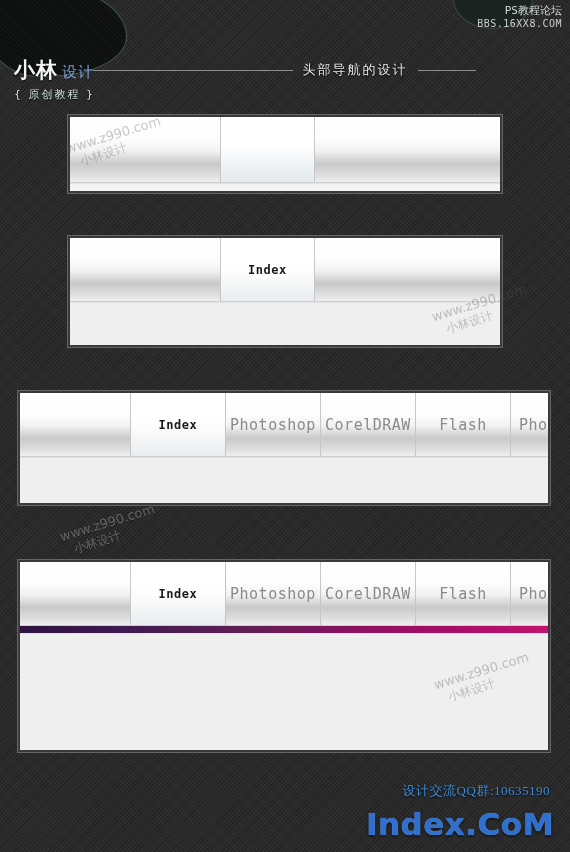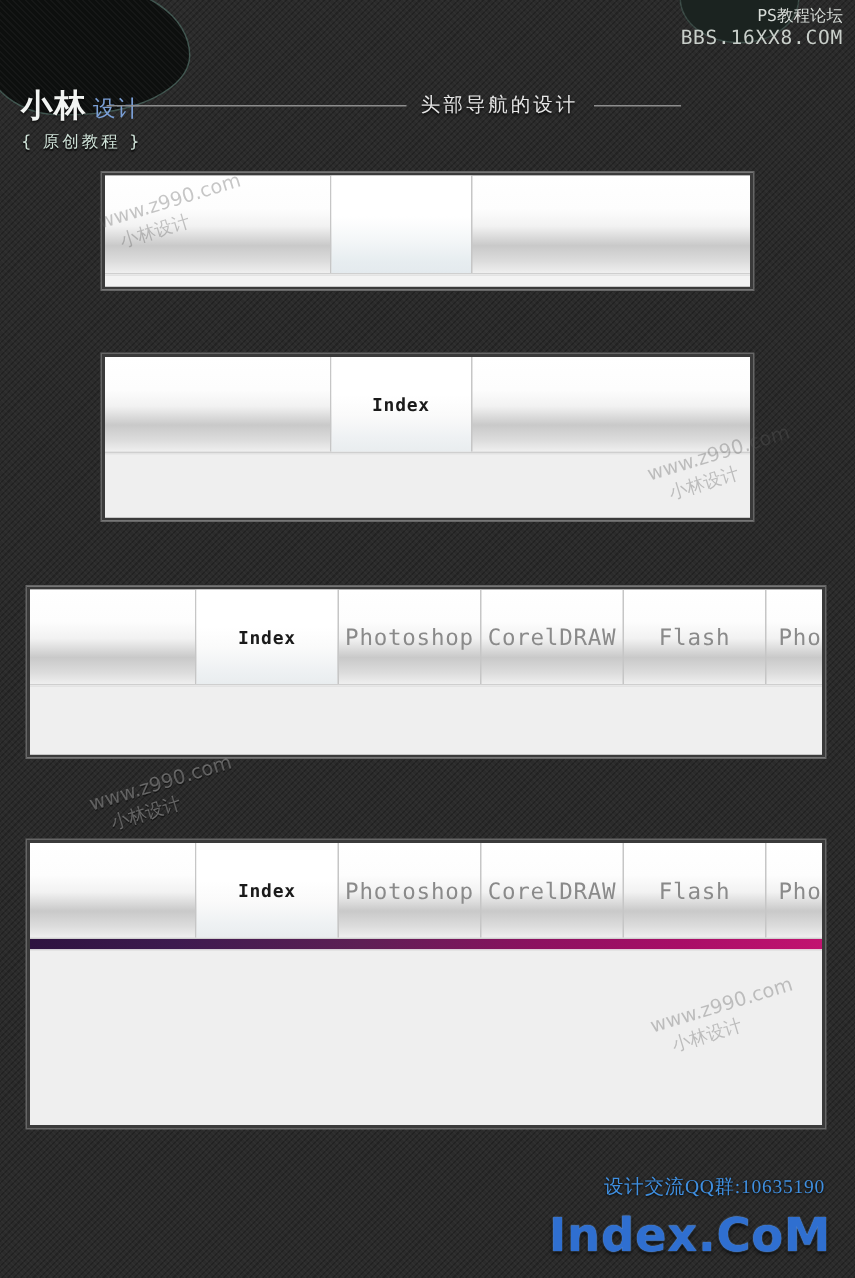--- a/index.html
+++ b/index.html
@@ -55,32 +55,32 @@
   .forum{
     position:absolute;right:8px;top:4px;text-align:right;line-height:1.25;
     font-family:"DejaVu Sans Mono","Liberation Mono",monospace;
   }
   .forum-blob{
     position:absolute;right:30px;top:-34px;width:78px;height:58px;
     background:#1b2320;border-radius:50%;
     box-shadow:0 0 0 1px rgba(120,190,170,0.22);
   }
   .forum-l1{font-size:11px;color:#d7dcd8;position:relative;text-align:right;}
-  .forum-l2{font-size:13px;color:#c9cfca;position:relative;letter-spacing:0.5px;}
+  .forum-l2{font-size:10px;color:#c9cfca;position:relative;letter-spacing:0.5px;}
 
   .title-main{
     position:absolute;left:0;top:30px;width:570px;text-align:center;
     font-family:"DejaVu Serif","Liberation Serif",serif;
     font-size:17px;font-weight:bold;letter-spacing:2px;
     color:#e8e2c2;
     text-shadow:0 1px 0 #6b6040,0 2px 3px #000;
   }
   .sub-row{
     position:absolute;left:0;top:60px;width:524px;height:20px;
-    display:flex;align-items:center;justify-content:center;gap:10px;
+    display:flex;align-items:center;justify-content:center;gap:10px;padding-left:22px;
   }
   .sub-rule{height:1px;background:#8d8d8d;flex:0 0 200px;}
   .sub-rule.right{flex:0 0 58px;}
   .title-sub{
     font-family:"DejaVu Sans","Liberation Sans",sans-serif;
     font-size:13px;color:#e6e6e6;letter-spacing:2px;white-space:nowrap;
     text-shadow:0 1px 2px #000;
   }
 
   
@@ -89,21 +89,20 @@
   .p1{left:68px;top:115px;width:434px;height:78px;}
   .p2{left:68px;top:236px;width:434px;height:111px;}
   .p3{left:18px;top:391px;width:532px;height:114px;}
   .p4{left:18px;top:560px;width:532px;height:192px;}
 
   
   .navstrip{
     position:relative;display:flex;height:64px;box-sizing:border-box;
     background:linear-gradient(to bottom,#ffffff 0%,#fdfdfd 34%,#f2f2f2 52%,#c9c9c9 72%,#dcdcdc 88%,#efefef 100%);
     border-bottom:1px solid #cfcfcf;
-    justify-content:flex-end;
   }
   .p1 .navstrip{height:66px;}
   .p2 .navstrip,.p3 .navstrip,.p4 .navstrip{height:64px;}
 
   .navcell{
     position:relative;display:flex;align-items:center;justify-content:center;
     border-right:1px solid #c6c6c6;box-sizing:border-box;
     font-family:"DejaVu Sans Mono","Liberation Mono",monospace;
     font-size:15px;color:#8a8a8a;letter-spacing:0.5px;white-space:nowrap;
   }

